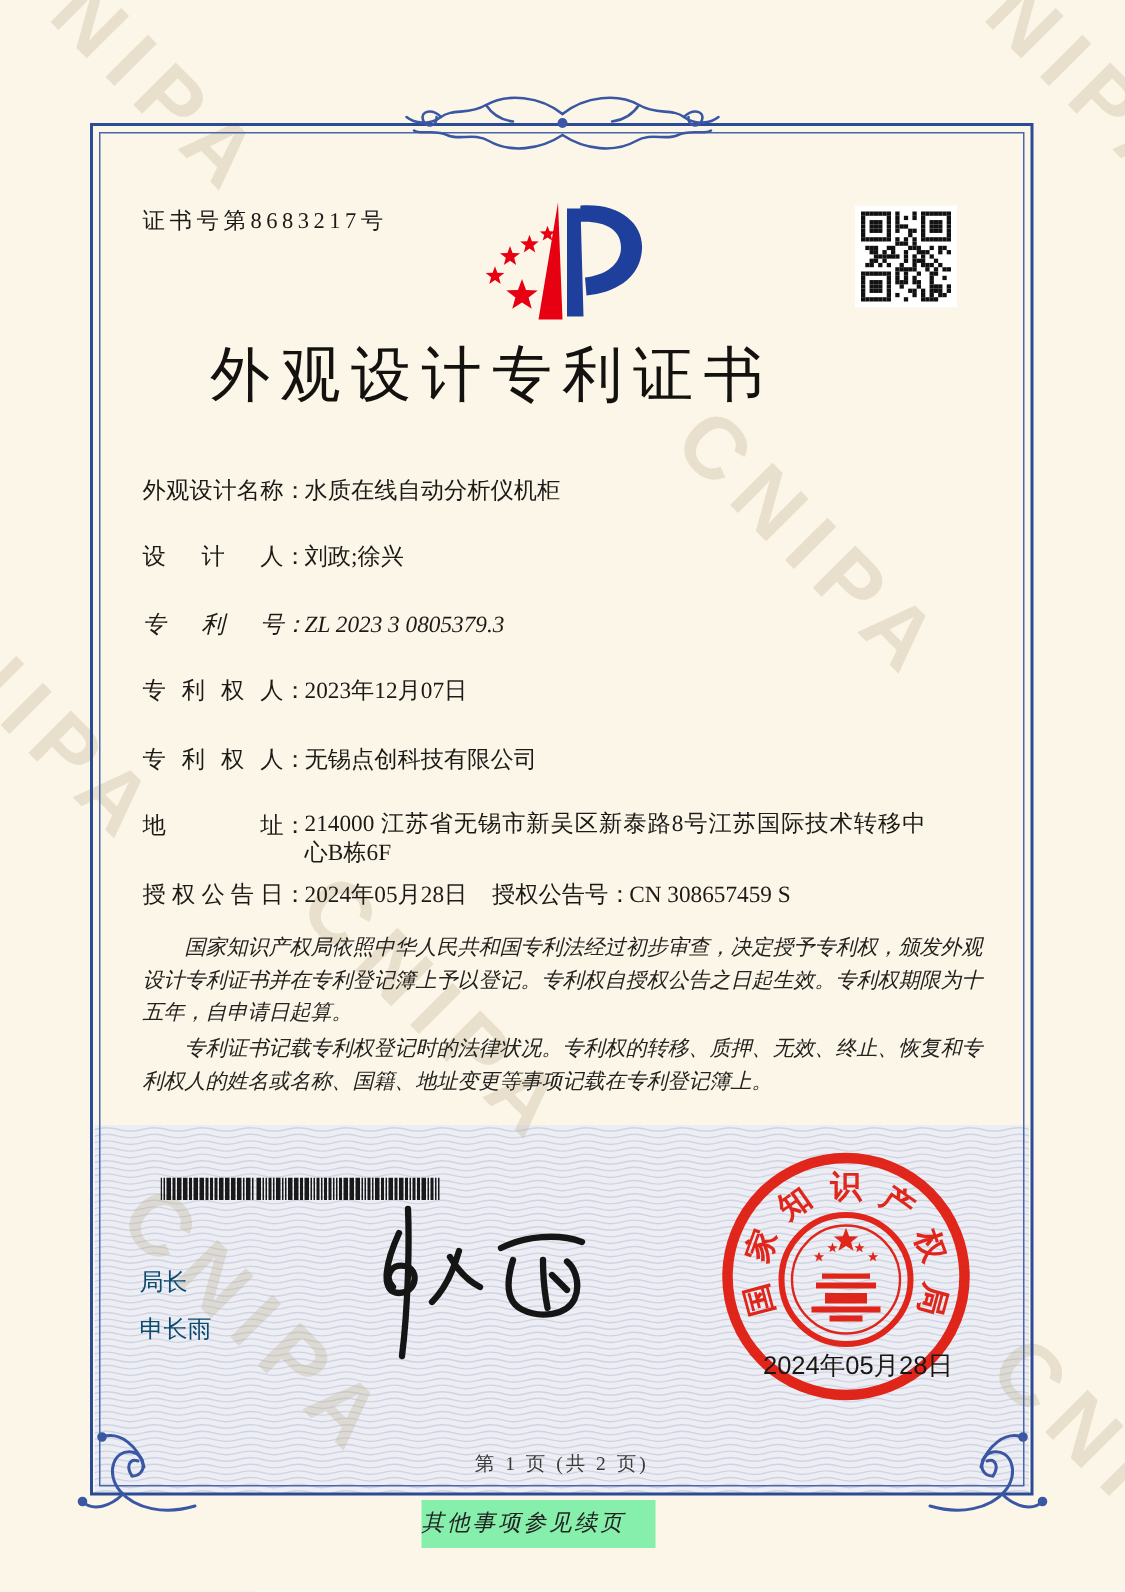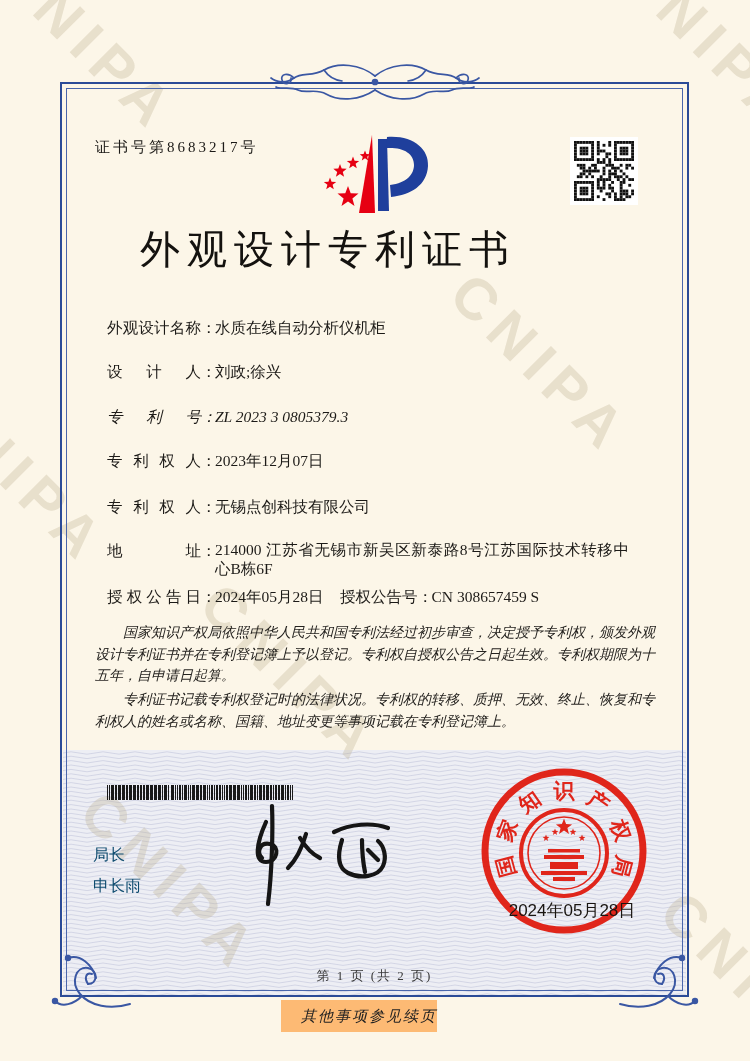--- a/index.html
+++ b/index.html
@@ -14,39 +14,39 @@
   .frame-outer{position:absolute;left:60px;top:82px;width:629px;height:915px;
       border:2.5px solid #2b4b97;box-sizing:border-box;z-index:3;}
   .frame-inner{position:absolute;left:66px;top:88px;width:617px;height:903px;
       border:1px solid #4a66ab;box-sizing:border-box;z-index:3;}
   .band{position:absolute;left:63px;top:750px;z-index:1;}
   .orn{position:absolute;z-index:4;}
   
   .certno{position:absolute;left:95px;top:138px;font-size:15px;letter-spacing:3px;z-index:5;}
   .title{position:absolute;left:60px;top:222px;width:536px;text-align:center;
       font-size:40px;letter-spacing:7px;color:#14120f;z-index:5;}
-  .frow{position:absolute;left:95px;width:575px;font-size:15.5px;line-height:20px;z-index:5;margin-left:12px;}
+  .frow{position:absolute;left:95px;width:575px;font-size:15.5px;line-height:20px;z-index:5;}
   .flabel{display:inline-block;width:94px;text-align:justify;text-align-last:justify;
       text-justify:inter-character;vertical-align:top;}
   .fcolon{display:inline-block;width:14px;vertical-align:top;}
   .fval{display:inline-block;vertical-align:top;}
   .addr .fval{width:414px;line-height:18.5px;text-align:justify;}
   .grant2{position:absolute;left:233px;top:0;}
   .grant2 .flabel2{display:inline-block;vertical-align:top;}
   .para{position:absolute;left:95px;width:560px;font-size:14px;line-height:21.5px;
       text-align:justify;text-indent:2em;font-style:italic;color:#24221f;z-index:5;}
   .officer{position:absolute;left:93px;font-size:16px;z-index:6;
       font-family:"Liberation Sans","DejaVu Sans",sans-serif;color:#0c4a6e;}
   .sealdate{position:absolute;left:496px;top:899px;width:152px;text-align:center;
       font-size:17px;font-weight:500;color:#191511;z-index:8;
       font-family:"Liberation Sans","DejaVu Sans",sans-serif;}
   .pagenote{position:absolute;left:60px;top:967px;width:629px;text-align:center;
       font-size:13px;letter-spacing:2px;color:#3a3a3a;z-index:6;}
-  .contnote{position:absolute;left:281px;top:1000px;width:156px;height:32px;background:#fdba74;
-      text-align:right;line-height:32px;font-size:15px;font-style:italic;letter-spacing:2px;
+  .contnote{position:absolute;left:281px;top:1000px;width:156px;height:32px;background:#86efac;
+      text-align:left;line-height:32px;font-size:15px;font-style:italic;letter-spacing:2px;
       color:#222;z-index:6;}
   svg{display:block;}
   .z5{z-index:5;} .z6{z-index:6;} .z7{z-index:7;}
 </style>
 </head>
 <body>
 
 <div class="page">
 
   <div class="wm" style="left:-25px;top:8px;">CNIPA</div>

